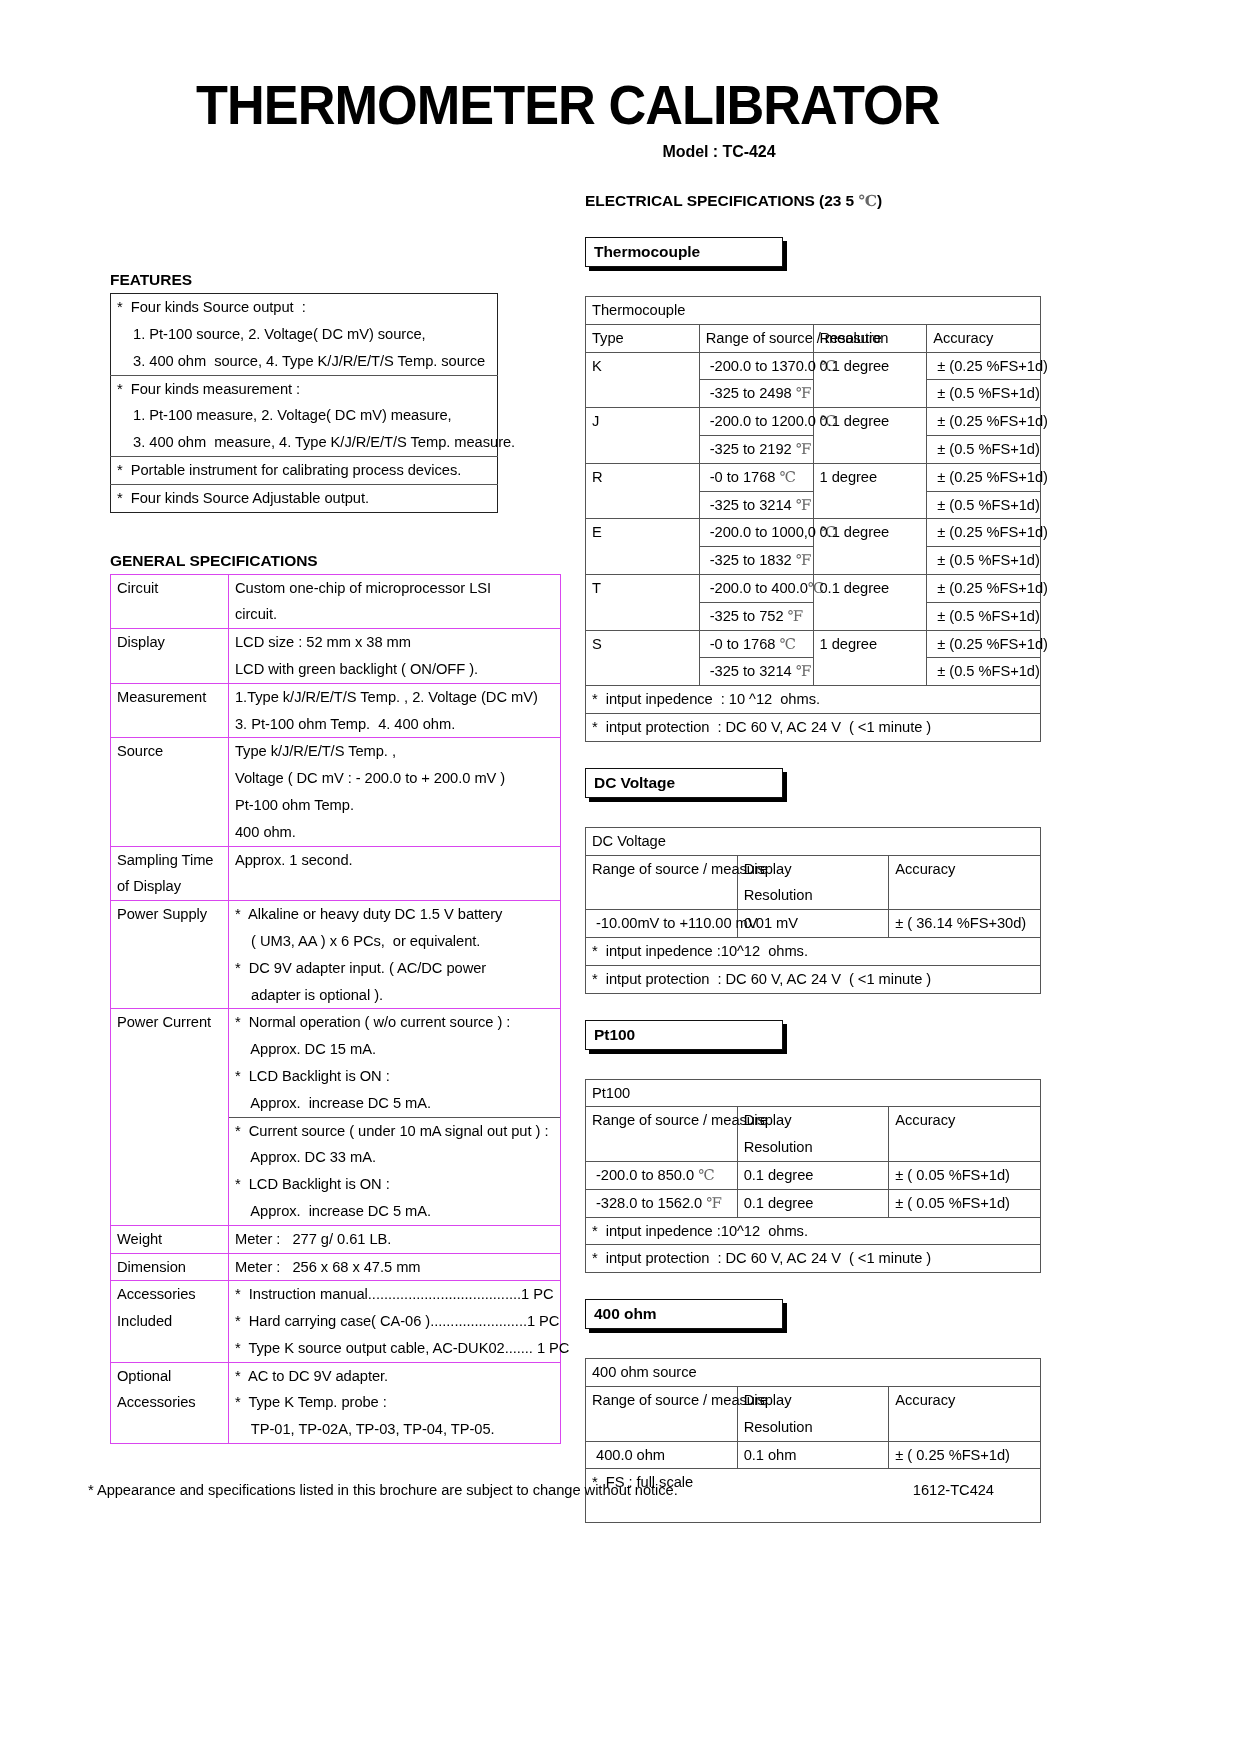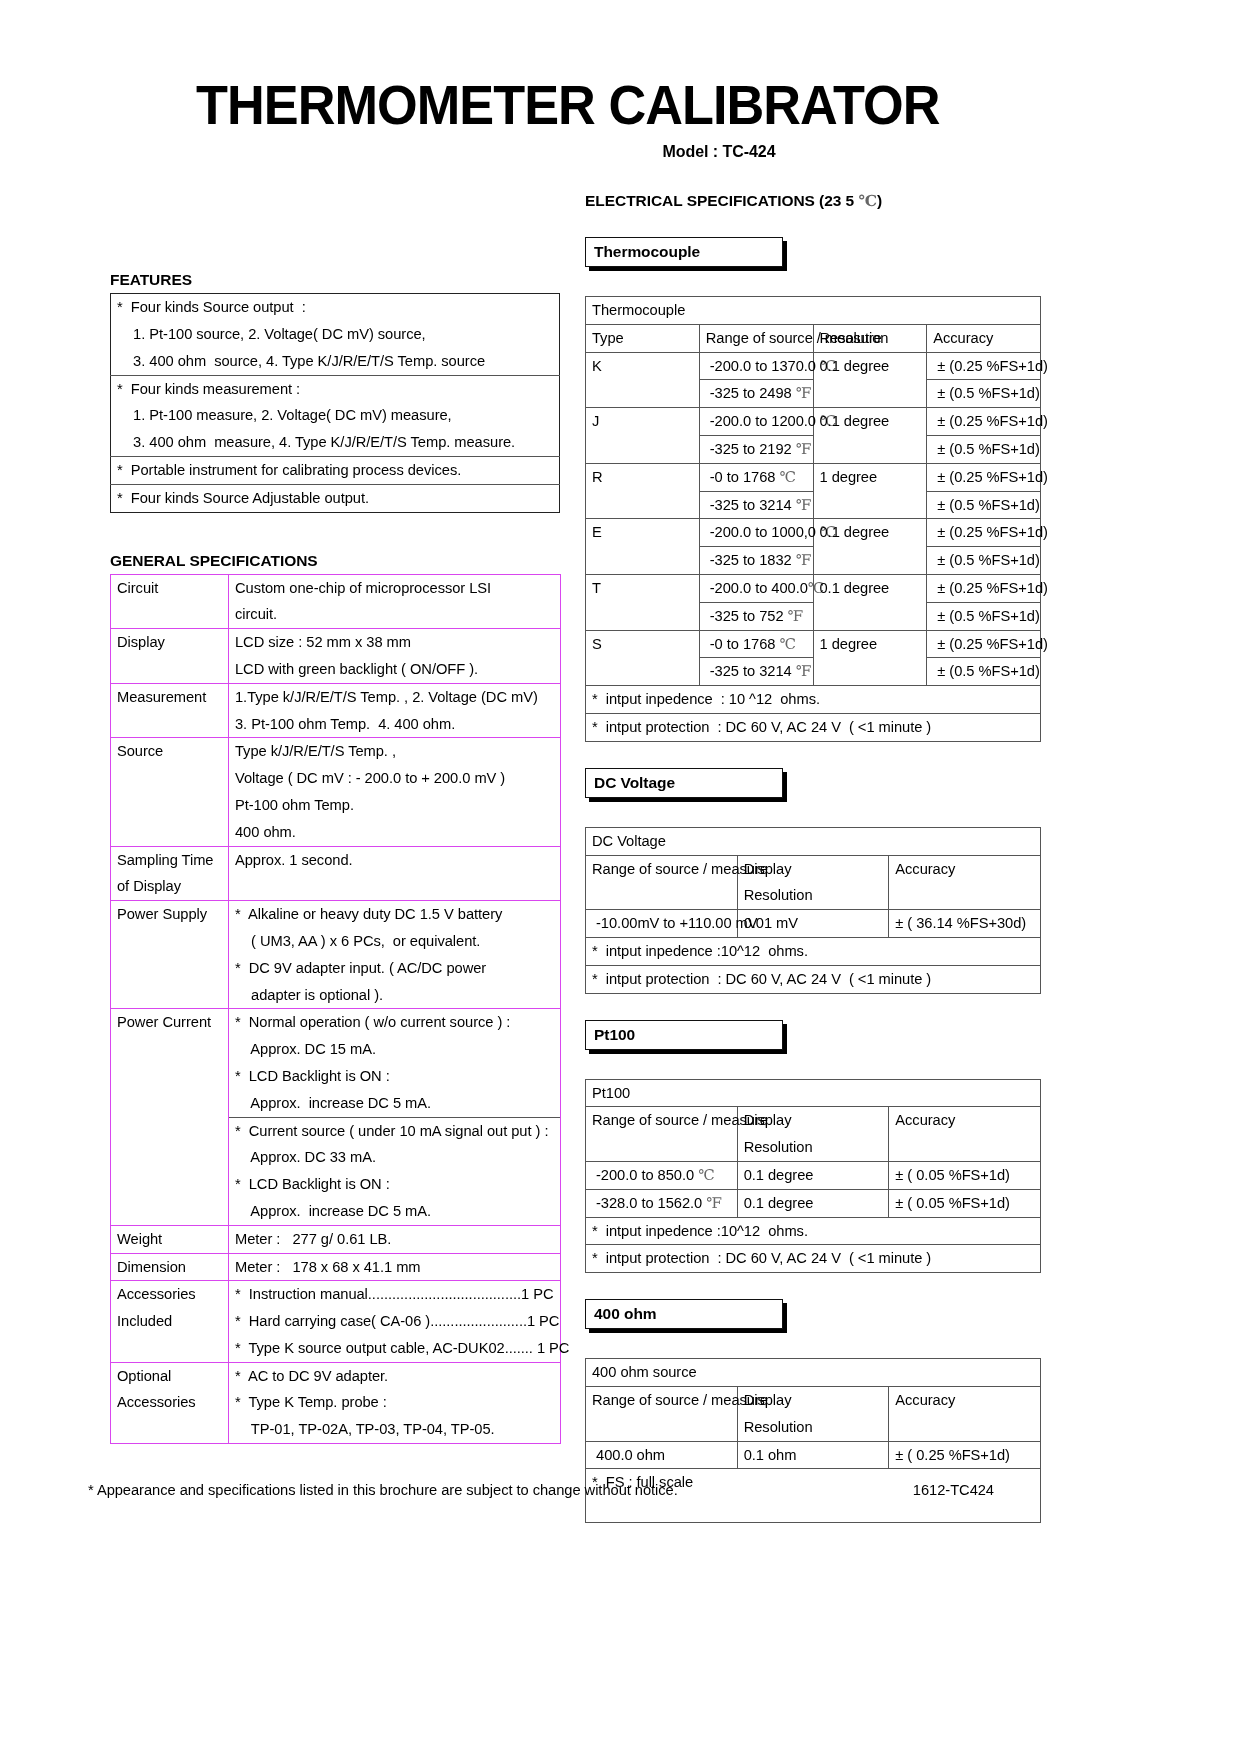--- a/index.html
+++ b/index.html
@@ -21,21 +21,21 @@
   .col-left  { width:450px; }
   .col-right { width:456px; }
 
   .sec-heading { font-size:15.5px; font-weight:bold; line-height:20px; white-space:pre; }
   .gs-heading  { margin-top:38px; }
 
   table { border-collapse:collapse; table-layout:fixed; }
   .line { line-height:26.8px; white-space:pre; padding:0 6px; overflow:visible; }
 
   
-  .features { width:450px; border:1.5px solid #222; margin-top:3px; }
+  .features { width:388px; border:1.5px solid #222; margin-top:3px; }
   .features td { border-top:1px solid #555; padding:0; vertical-align:top; }
   .features tr:first-child td { border-top:none; }
 
   
   .general { width:450px; border:1.5px solid #222; margin-top:3px; }
   .general td { border:1px solid #d946ef; padding:0; vertical-align:top; }
   .label-cell { width:118px; }
   .value-cell { width:332px; }
   .value-group.divided { border-top:1px solid #555; }
 
@@ -203,21 +203,21 @@
                   <div class="line">Meter :   277 g/ 0.61 LB.</div>
                 </div>
               </td>
             </tr>
             <tr>
               <td class="label-cell">
                 <div class="line">Dimension</div>
               </td>
               <td class="value-cell">
                 <div class="value-group">
-                  <div class="line">Meter :   178 x 68 x 41.1 mm</div>
+                  <div class="line">Meter :   256 x 68 x 47.5 mm</div>
                 </div>
               </td>
             </tr>
             <tr>
               <td class="label-cell">
                 <div class="line">Accessories</div>
                 <div class="line">Included</div>
               </td>
               <td class="value-cell">
                 <div class="value-group">

